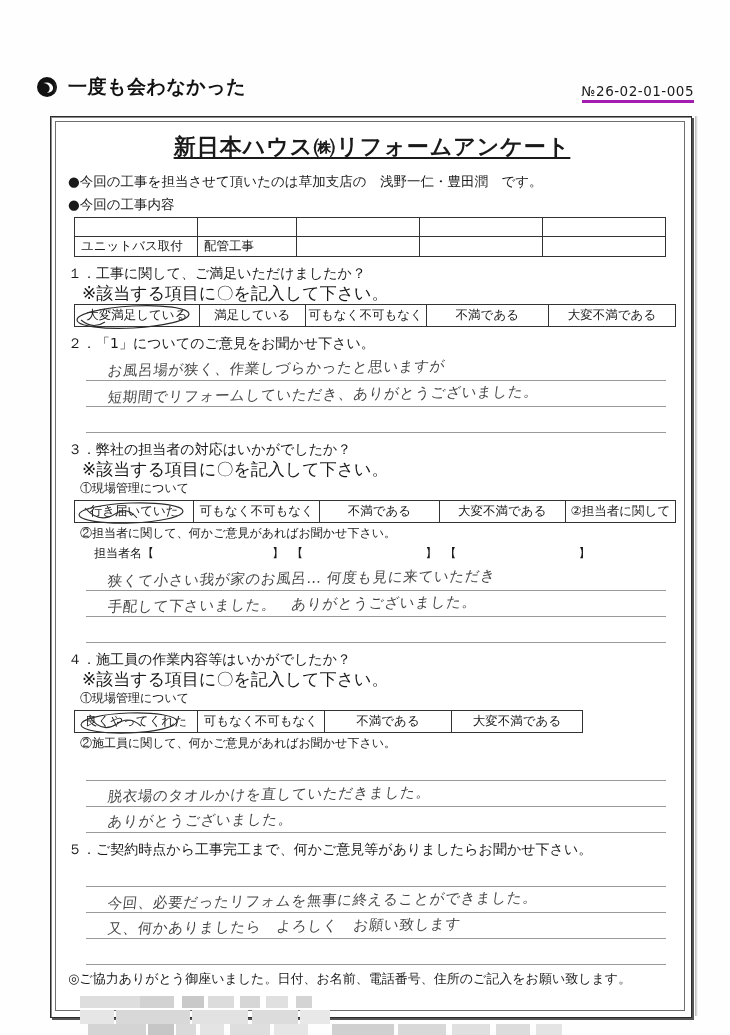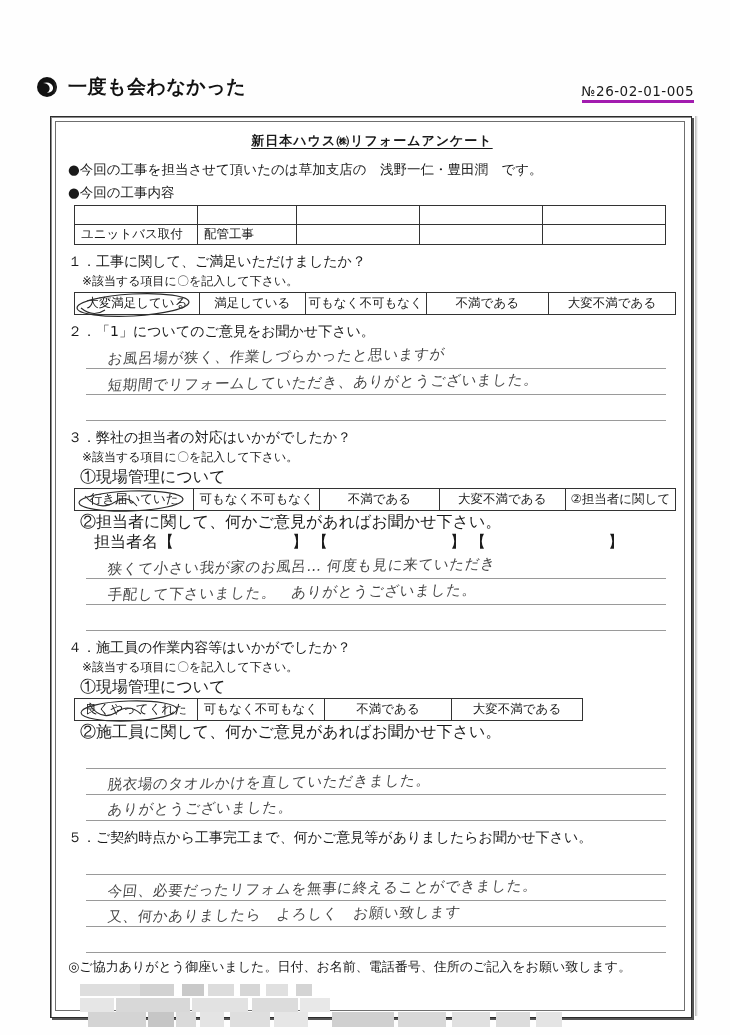--- a/index.html
+++ b/index.html
@@ -83,21 +83,21 @@
     position: absolute;
     left: 50px; top: 116px;
     width: 640px; height: 900px;
     box-sizing: border-box;
     padding: 10px 14px 0 18px;
   }
 
   
   .title {
     text-align: center;
-    font-size: 13px;
+    font-size: 22px;
     font-weight: 700;
     letter-spacing: 1px;
     margin: 6px 0 9px 0;
     text-decoration: underline;
     text-underline-offset: 3px;
     font-family: "DejaVu Sans", "Liberation Sans", sans-serif;
   }
   .bullet-line {
     font-size: 13.5px;
     line-height: 20px;
@@ -106,32 +106,32 @@
     font-family: "DejaVu Sans", "Liberation Sans", sans-serif;
   }
   .q-line {
     font-size: 14px;
     line-height: 20px;
     margin: 6px 0 1px 0;
     white-space: nowrap;
     font-family: "DejaVu Sans", "Liberation Sans", sans-serif;
   }
   .note-line {
+    font-size: 17px;
+    line-height: 18px;
+    margin: 0 0 2px 14px;
+    white-space: nowrap;
+    font-family: "DejaVu Sans", "Liberation Sans", sans-serif;
+  }
+  .sub-line {
     font-size: 12px;
     line-height: 18px;
-    margin: 0 0 2px 14px;
-    white-space: nowrap;
-    font-family: "DejaVu Sans", "Liberation Sans", sans-serif;
-  }
-  .sub-line {
-    font-size: 16px;
-    line-height: 18px;
     margin: 2px 0 2px 12px;
     white-space: nowrap;
-    font-family: Liberation Serif, serif;
+    font-family: Liberation Mono, monospace;
   }
   .footer-line {
     font-size: 13px;
     line-height: 19px;
     margin: 4px 0 0 0;
     white-space: nowrap;
     font-family: "DejaVu Sans", "Liberation Sans", sans-serif;
   }
 
   

